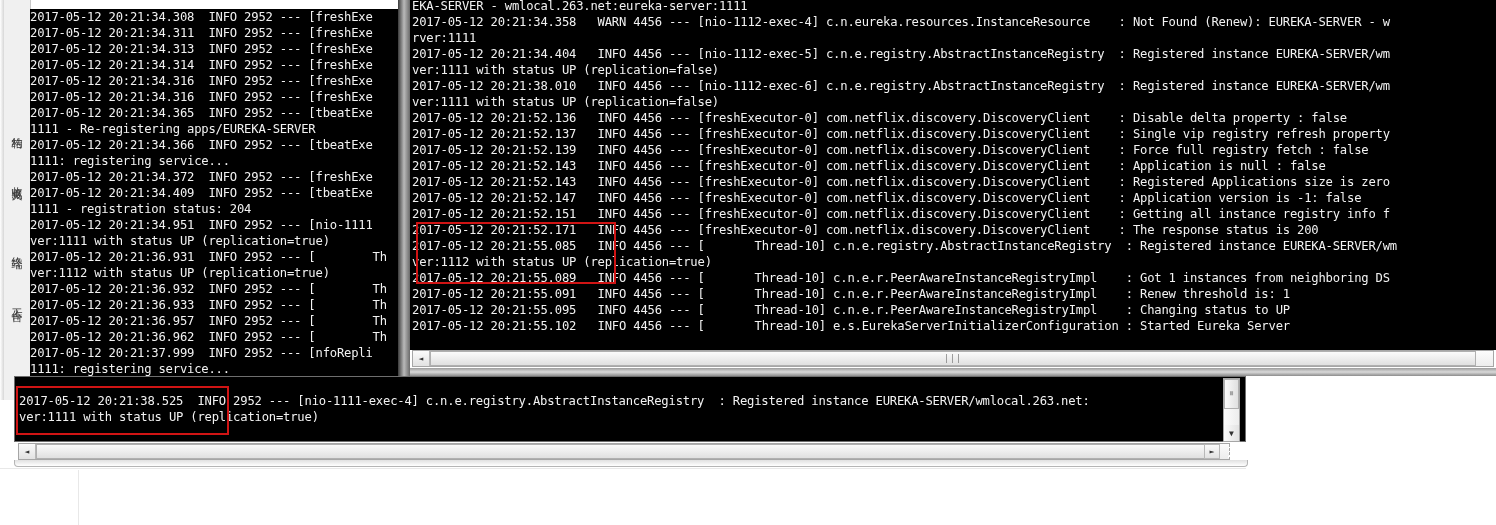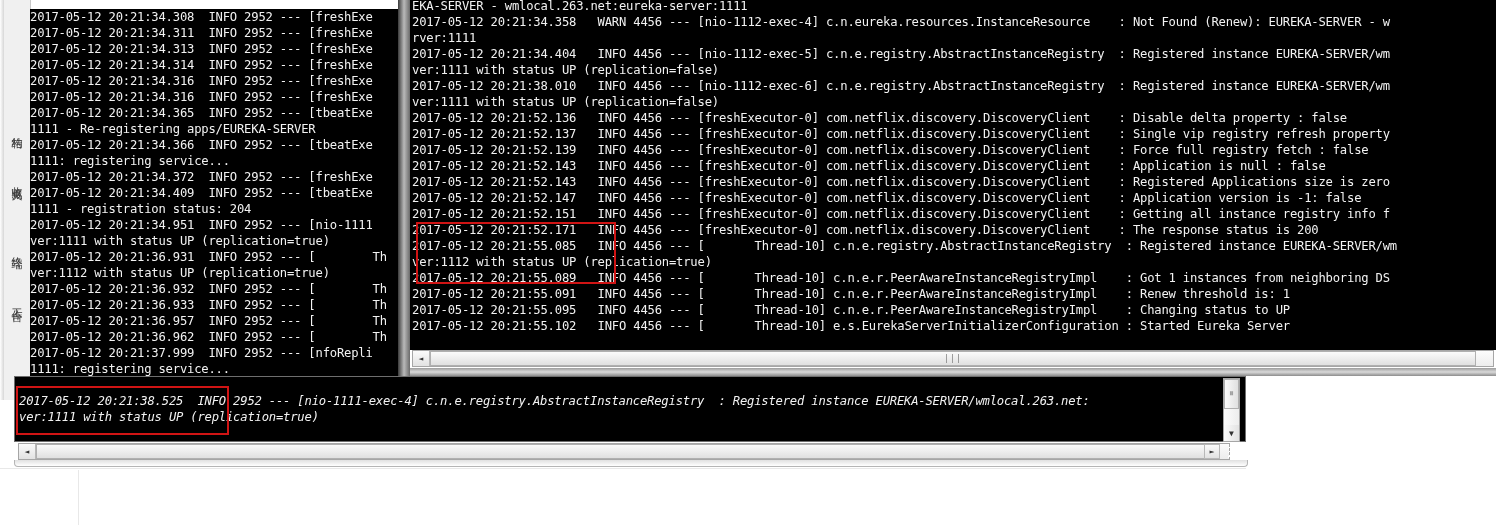--- a/index.html
+++ b/index.html
@@ -201,21 +201,21 @@
   <div class="sb-track">
     <div class="sb-thumb" style="left:0px; width:1046px;">|||</div>
   </div>
 </div>
 
 <div style="position:absolute; left:410px; top:368px; width:1086px; height:8px;
             background:linear-gradient(to bottom,#9c9c9c,#d9d9d9,#8c8c8c);"></div>
 <div style="position:absolute; left:410px; top:344px; width:1086px; height:6px; background:#000000;"></div>
 
 <div class="win" style="left:14px; top:376px; width:1232px; height:66px; border:1px solid #6e6e6e;">
-  <div class="console" style="left:4px; top:16px; width:1210px; height:48px;font-style:italic;" id="bottom-console"><div class="ln">2017-05-12 20:21:38.525  INFO 2952 --- [nio-1111-exec-4] c.n.e.registry.AbstractInstanceRegistry  : Registered instance EUREKA-SERVER/wmlocal.263.net:</div><div class="ln">ver:1111 with status UP (replication=true)</div></div>
+  <div class="console" style="left:4px; top:16px; width:1210px; height:48px;" id="bottom-console"><div class="ln">2017-05-12 20:21:38.525  INFO 2952 --- [nio-1111-exec-4] c.n.e.registry.AbstractInstanceRegistry  : Registered instance EUREKA-SERVER/wmlocal.263.net:</div><div class="ln">ver:1111 with status UP (replication=true)</div></div>
 </div>
 
 <div class="sb-h" style="left:18px; top:443px; width:1212px;">
   <div class="sb-btn-l">◄</div>
   <div class="sb-track">
     <div class="sb-thumb" style="left:0px; width:1178px; color:transparent;">≡</div>
   </div>
 </div>
 <div style="position:absolute; left:14px; top:460px; width:1232px; height:6px;
             background:linear-gradient(to bottom,#e0e0e0,#ffffff); border:1px solid #b5b5b5;

